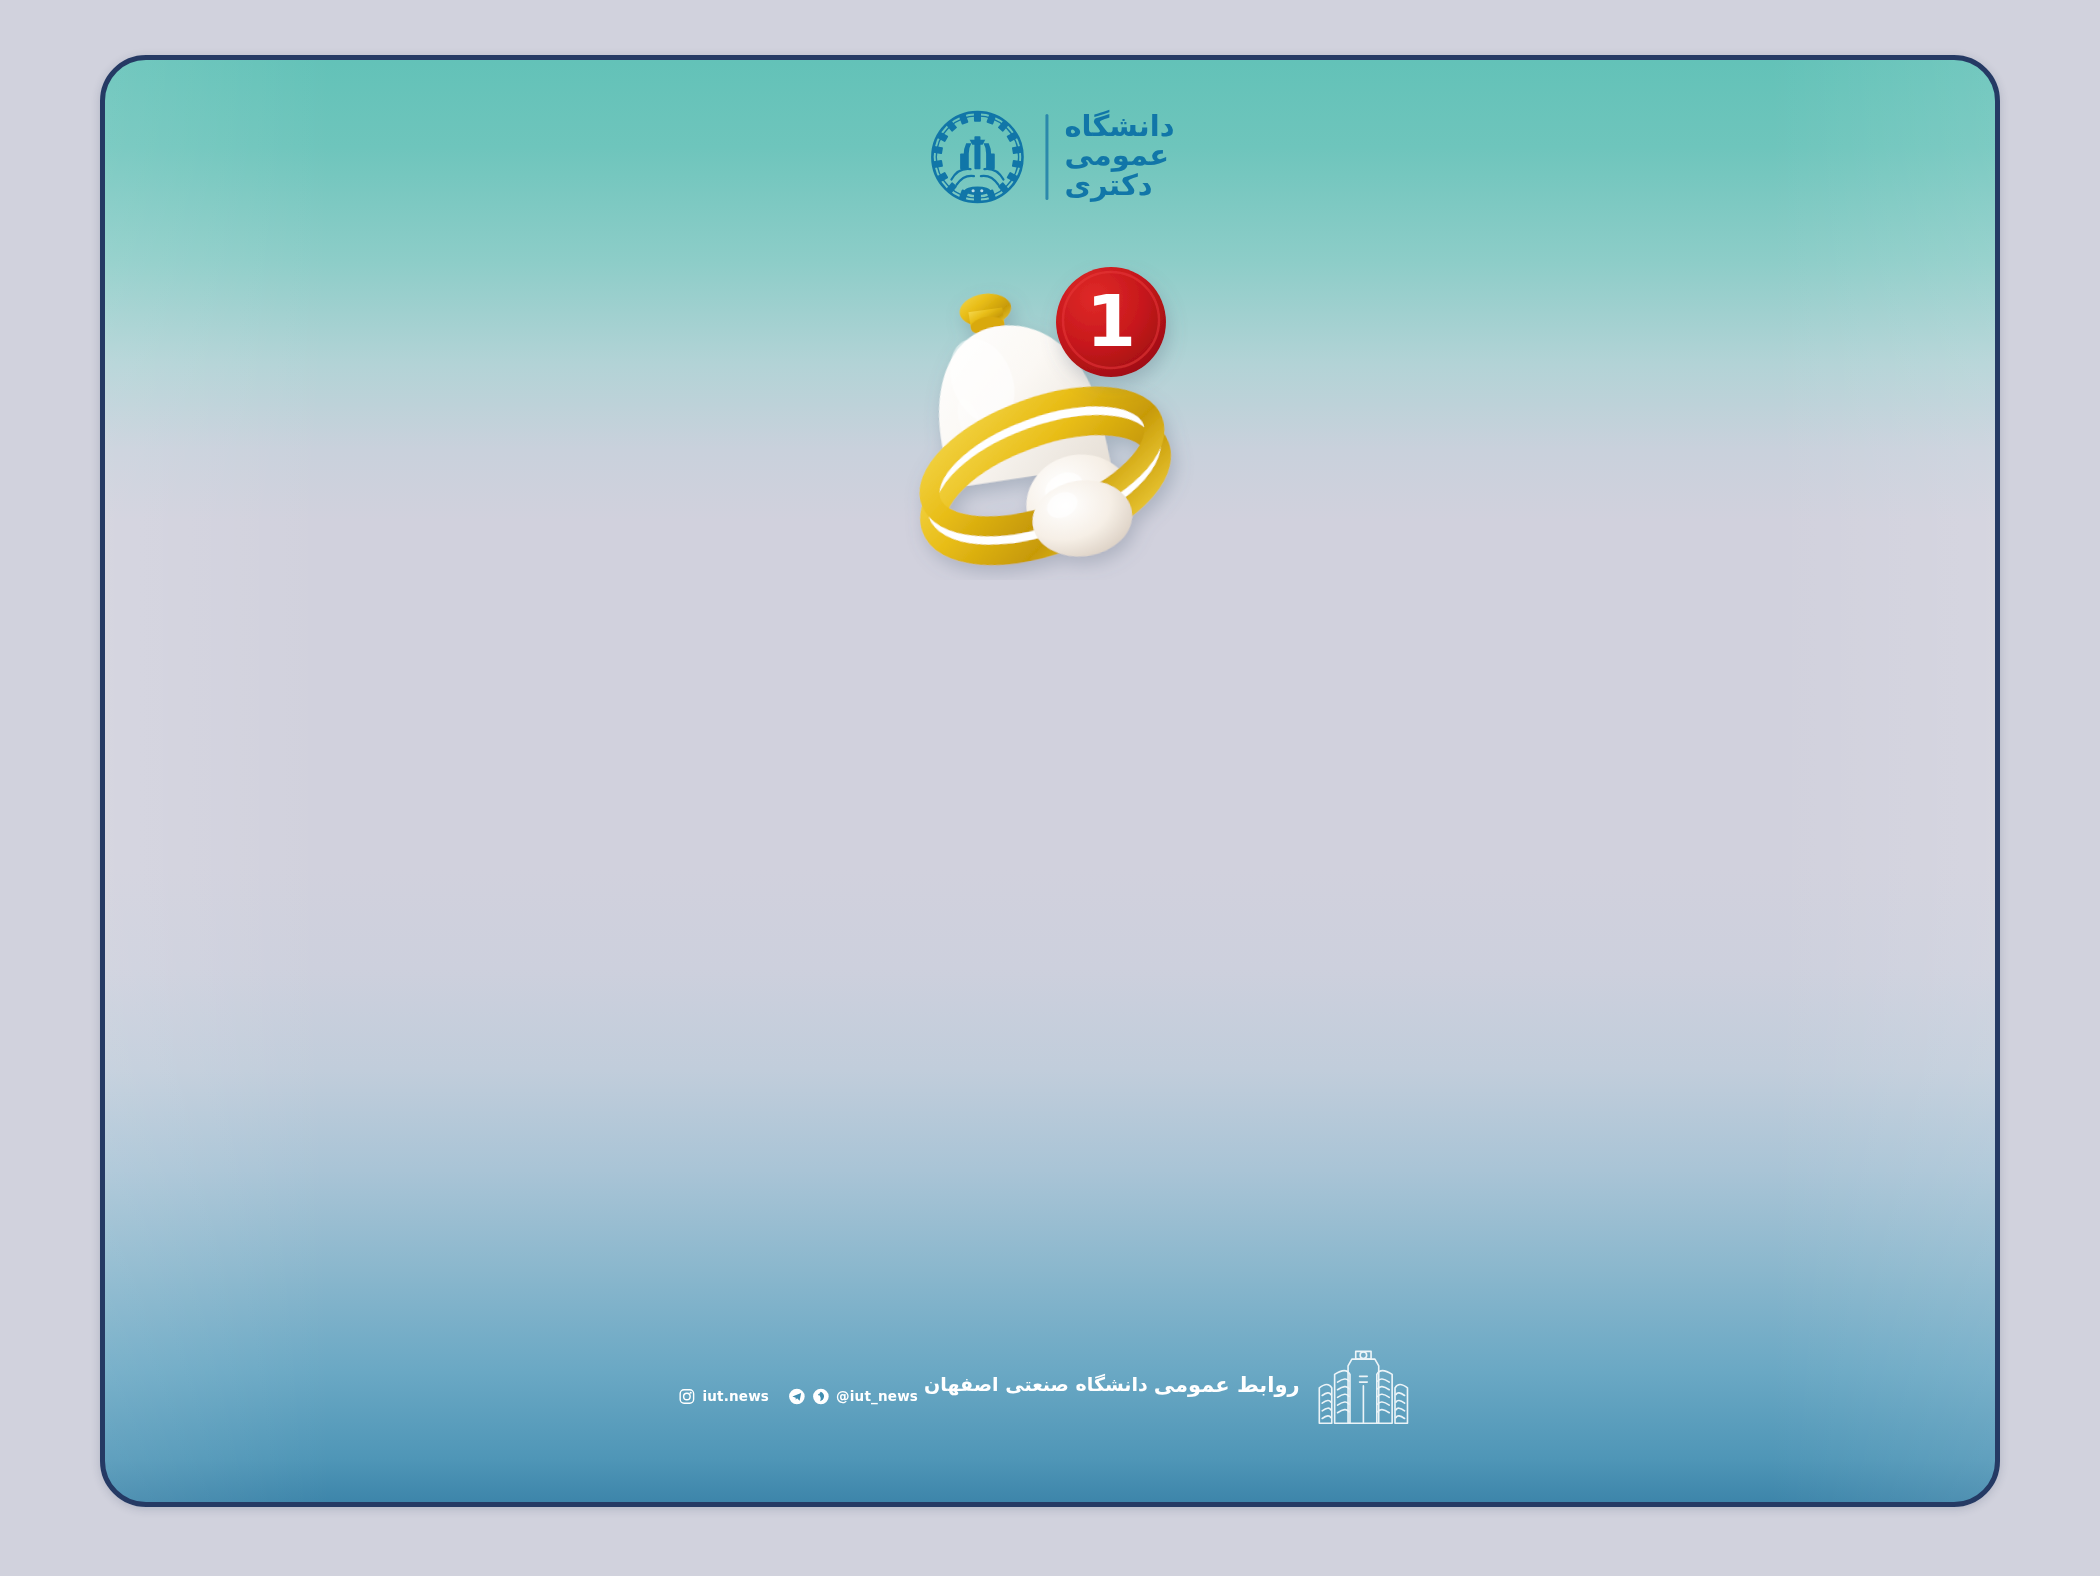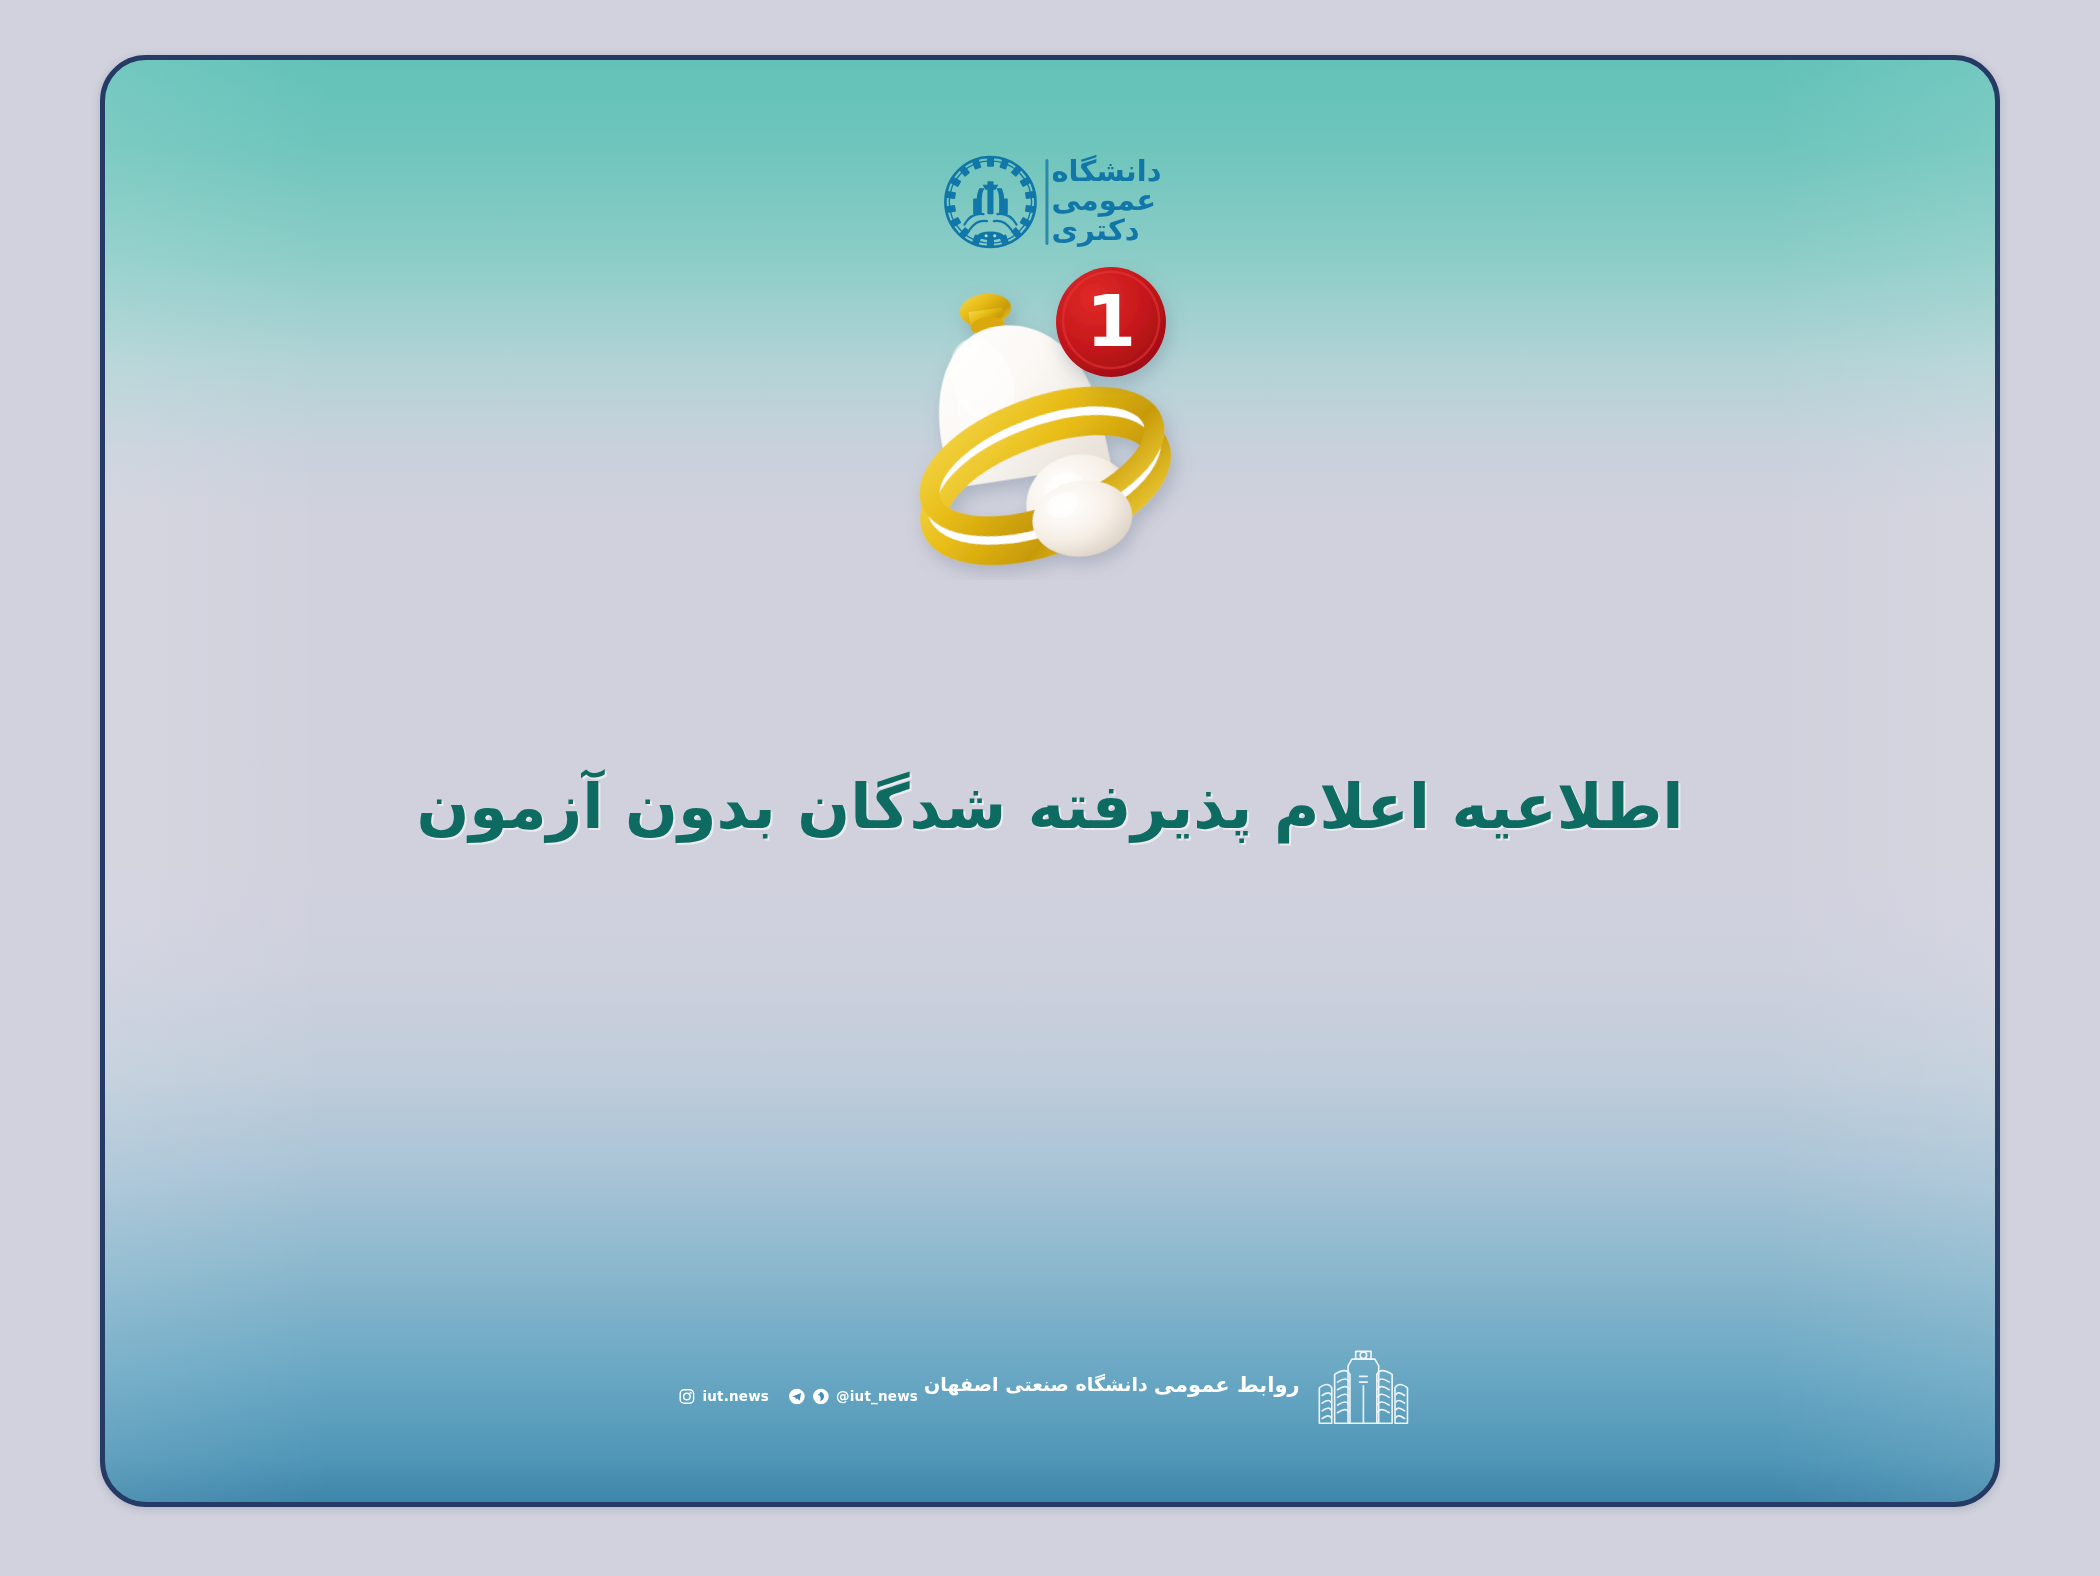--- a/index.html
+++ b/index.html
@@ -56,23 +56,22 @@
       rgba(255,255,255,0) 88%,
       rgba(255,255,255,.10) 100%);
     pointer-events:none;
   }
 
   
   .brand{
     position:absolute;
     left:50%; top:45px;
     transform:translateX(-50%);
-    display:flex; align-items:center; gap:3px;
+    display:flex; align-items:center; gap:16px;
     z-index:5;
-    margin-top:45px;
   }
   .brand-words{
     display:flex; flex-direction:column;
     align-items:flex-end;
     line-height:1.02;
     color:#1176a8;
     font-weight:700;
     font-size:29px;
     letter-spacing:.5px;
     text-align:right;
@@ -283,21 +282,20 @@
 
         <g filter="url(#softShadow)">
           <circle cx="226" cy="62" r="55" fill="url(#badgeRed)"></circle>
           <circle cx="226" cy="60" r="48" fill="none" stroke="#e8393a" stroke-width="2.5" opacity=".55"></circle>
           <text x="226" y="86" text-anchor="middle" font-family="'DejaVu Sans','Liberation Sans',sans-serif" font-size="72" font-weight="700" fill="#ffffff">1</text>
         </g>
       </svg>
     </div>
 
     <div class="headline">
-      <span class="hl-line hl-1">اطلاعیه اعلام پذیرفته شدگان بدون آزمون</span>
     </div>
 
     <div class="footer">
 
       <svg class="footer-mark" viewBox="0 0 120 96">
         <g fill="none" stroke="#ffffff" stroke-width="1.7" stroke-linejoin="round" stroke-linecap="round" opacity=".95">
 
           <path d="M48 22 h24 l4 7 v60 h-32 V29z"></path>
           <path d="M52 14 h16 v8 h-16z"></path>
           <circle cx="60" cy="18" r="3.4"></circle>

